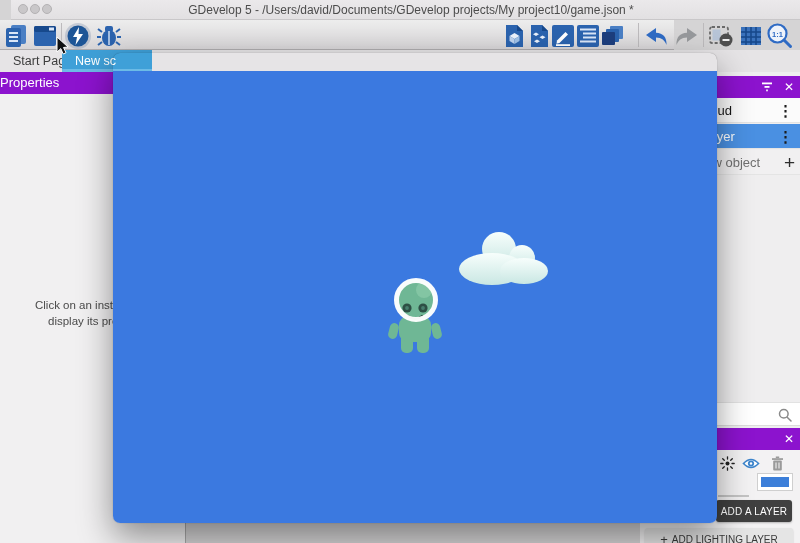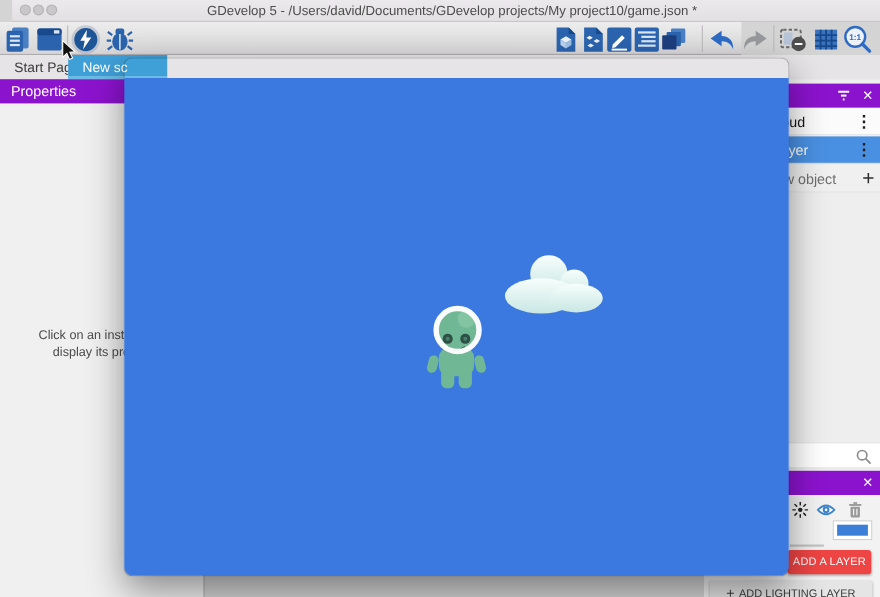--- a/index.html
+++ b/index.html
@@ -29,21 +29,21 @@
          padding:0 13px; color:#3c3c3c; cursor:pointer; white-space:nowrap; }
   .tab.active { background:#3fa0d8; color:#ffffff; box-shadow:inset 0 -3px #6cbbe6; }
 
   
   .phead { background:#8c13ce; color:#fff; font-size:13px; }
 
   
   .properties-panel { position:absolute; left:0; top:72px; width:186px; height:471px;
                       background:#f1f0f1; border-right:1px solid #a8a8a8; }
   .properties-panel .phead { position:absolute; left:0; top:0; right:0; height:22px;
-                             line-height:22px; padding-left:10px; }
+                             line-height:22px; }
   .prop-line { position:absolute; font-size:11.5px; color:#4b4b4b; white-space:nowrap; }
 
   
   .objects-panel { position:absolute; left:688px; top:72px; width:112px; height:356px;
                    background:#efeeef; }
   .objects-panel .phead { position:absolute; left:0; top:4px; right:0; height:22px; }
   .phead-icons { position:absolute; right:6px; top:0; height:22px; display:flex;
                  align-items:center; gap:10px; }
   .close-x { color:#fff; font-size:12px; line-height:1; cursor:pointer; }
   .obj-row { position:absolute; left:0; right:0; height:25px; background:#fbfbfb;
@@ -66,21 +66,21 @@
                   background:#f3f2f3; }
   .layers-panel .phead { position:absolute; left:0; top:0; right:0; height:22px; }
   .layer-icon-btn { position:absolute; top:24px; width:22px; height:22px; border:none;
                     background:transparent; padding:0; cursor:pointer;
                     display:flex; align-items:center; justify-content:center; }
   .swatch { position:absolute; left:117px; top:45px; width:36px; height:18px; background:#fff;
             border:1px solid #cfcfcf; cursor:pointer; }
   .swatch-inner { position:absolute; left:3px; top:3px; right:3px; bottom:3px; background:#3c7fd9; }
   .slider-line { position:absolute; left:78px; top:67px; width:31px; height:2px; background:#c4c4c4; }
   .add-layer-btn { position:absolute; left:76px; top:72px; width:76px; height:22px;
-                   background:#ef4444; color:#fff; border:none; border-radius:3px;
+                   background:#404040; color:#fff; border:none; border-radius:3px;
                    font-size:10px; letter-spacing:.2px; cursor:pointer;
                    box-shadow:0 1px 2px rgba(0,0,0,.25); font-family:"Liberation Sans",sans-serif; }
   .add-lighting-btn { position:absolute; left:5px; top:100px; width:148px; height:22px;
                       background:#e5e5e5; color:#3a3a3a; border:none; border-radius:3px;
                       font-size:10px; cursor:pointer; box-shadow:0 1px 2px rgba(0,0,0,.2);
                       font-family:"Liberation Sans",sans-serif; }
   .add-lighting-btn .pg { font-size:13px; font-weight:300; margin-right:4px; vertical-align:-1px; }
 
   
   .preview-window { position:absolute; left:113px; top:53px; width:604px; height:470px;

